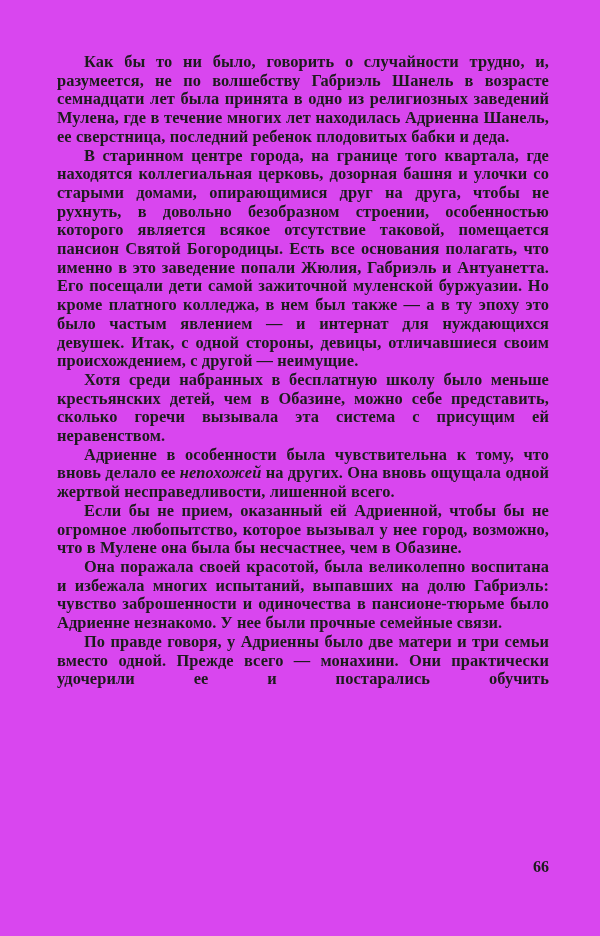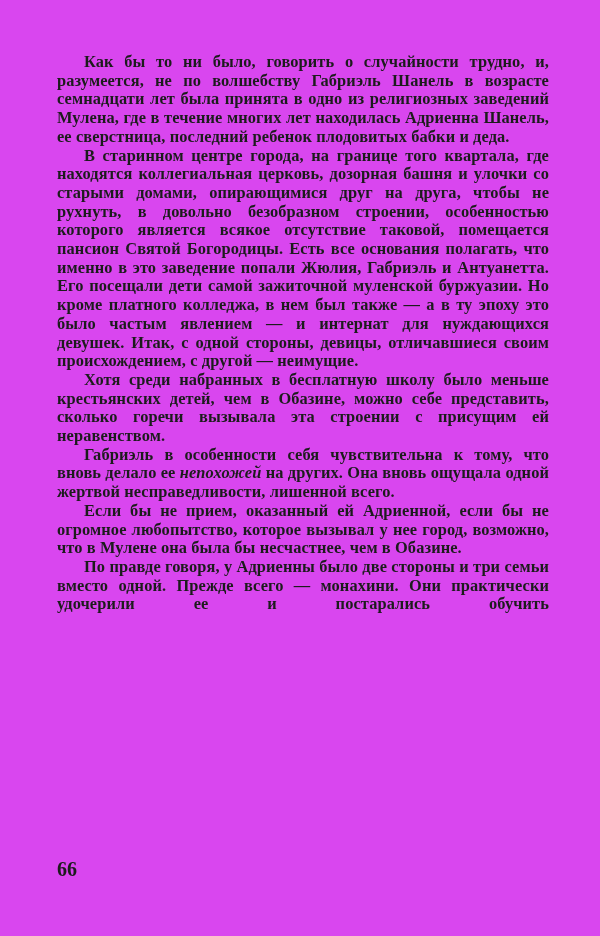--- a/index.html
+++ b/index.html
@@ -37,33 +37,34 @@
   .text-block p.justify-last {
     text-align-last: justify;
   }
   .text-block em {
   }
   .page-number {
     position: absolute;
     left: 57px;
     top: 858px;
     width: 492px;
-    text-align: left;
+    text-align: right;
     font-family: "Liberation Serif", "DejaVu Serif", serif;
     font-weight: 700;
-    font-size: 20px;
+    font-size: 16px;
     color: #1c1c1c;
   }
 </style>
 </head>
 <body>
 
 <div class="book-page">
   <div class="text-block">
     <p>Как бы то ни было, говорить о случайности трудно, и, разумеется, не по волшебству Габриэль Шанель в возрасте семнадцати лет была принята в одно из религиозных заведений Мулена, где в течение многих лет находилась Адриенна Шанель, ее сверстница, последний ребенок плодовитых бабки и деда.</p>
     <p>В старинном центре города, на границе того квартала, где находятся коллегиальная церковь, дозорная башня и улочки со старыми домами, опирающимися друг на друга, чтобы не рухнуть, в довольно безобразном строении, особенностью которого является всякое отсутствие таковой, помещается пансион Святой Богородицы. Есть все основания полагать, что именно в это заведение попали Жюлия, Габриэль и Антуанетта. Его посещали дети самой зажиточной муленской буржуазии. Но кроме платного колледжа, в нем был также — а в ту эпоху это было частым явлением — и интернат для нуждающихся девушек. Итак, с одной стороны, девицы, отличавшиеся своим происхождением, с другой — неимущие.</p>
-    <p>Хотя среди набранных в бесплатную школу было меньше крестьянских детей, чем в Обазине, можно себе представить, сколько горечи вызывала эта строении с присущим ей неравенством.</p>
-    <p><span>Габриэль в особенности себя чувствительна к тому, что вновь делало ее </span><em>непохожей</em><span> на других. Она вновь ощущала одной жертвой несправедливости, лишенной всего.</span></p>
-    <p>Если бы не прием, оказанный ей Адриенной, если бы не огромное любопытство, которое вызывал у нее город, возможно, что в Мулене она была бы несчастнее, чем в Обазине.</p>
-    <p class="justify-last">По правде говоря, у Адриенны было две стороны и три семьи вместо одной. Прежде всего — монахини. Они практически удочерили ее и постарались обучить</p>
+    <p>Хотя среди набранных в бесплатную школу было меньше крестьянских детей, чем в Обазине, можно себе представить, сколько горечи вызывала эта система с присущим ей неравенством.</p>
+    <p><span>Адриенне в особенности была чувствительна к тому, что вновь делало ее </span><em>непохожей</em><span> на других. Она вновь ощущала одной жертвой несправедливости, лишенной всего.</span></p>
+    <p>Если бы не прием, оказанный ей Адриенной, чтобы бы не огромное любопытство, которое вызывал у нее город, возможно, что в Мулене она была бы несчастнее, чем в Обазине.</p>
+    <p>Она поражала своей красотой, была великолепно воспитана и избежала многих испытаний, выпавших на долю Габриэль: чувство заброшенности и одиночества в пансионе-тюрьме было Адриенне незнакомо. У нее были прочные семейные связи.</p>
+    <p class="justify-last">По правде говоря, у Адриенны было две матери и три семьи вместо одной. Прежде всего — монахини. Они практически удочерили ее и постарались обучить</p>
   </div>
   <div class="page-number">66</div>
 </div>
 
 </body></html>

